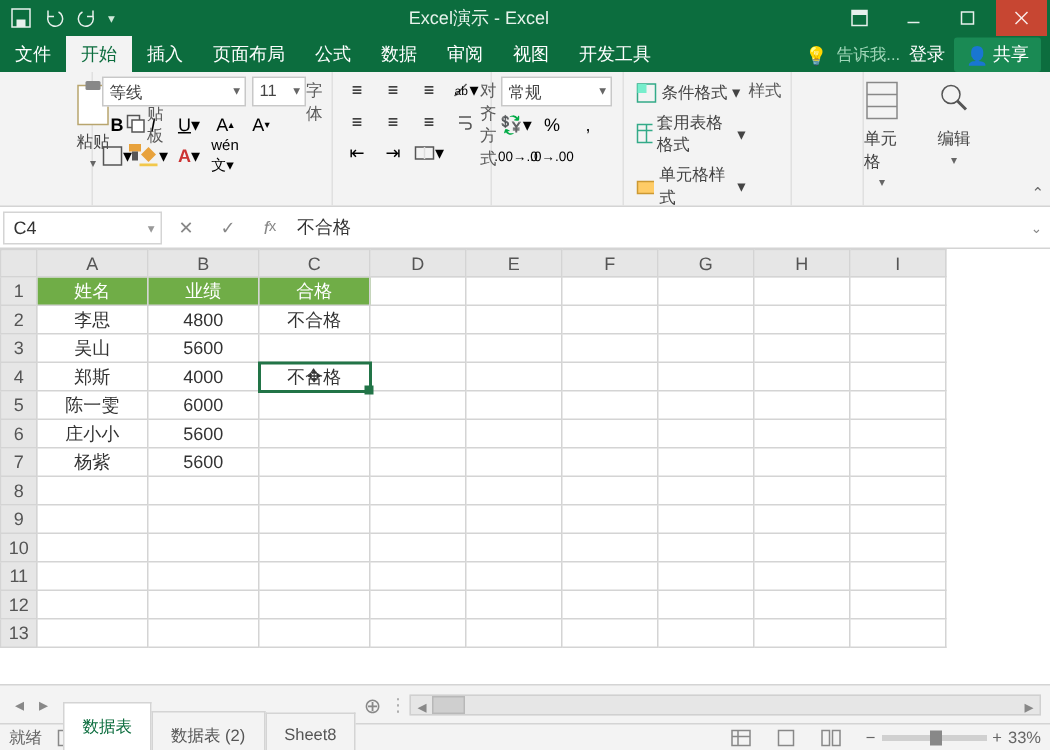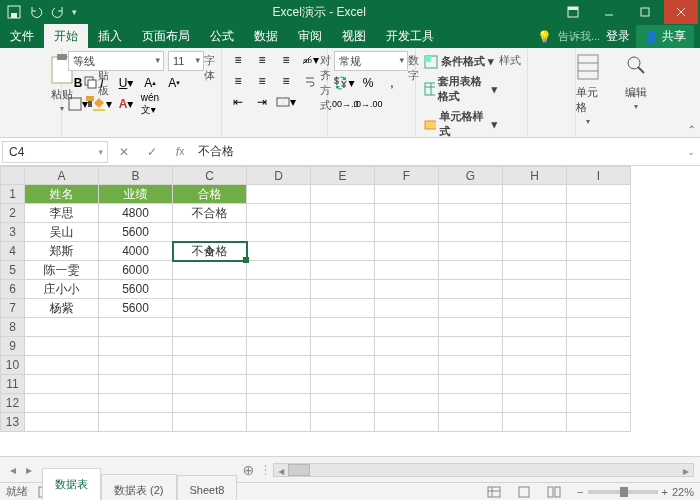--- a/index.html
+++ b/index.html
@@ -26,21 +26,21 @@
 .group { border-right: 1px solid #e0e0e0; padding: 3px 6px 0; display: flex; flex-direction: row; }
 .group .body { flex: 1; display: flex; gap: 4px; align-items: flex-start; }
 .group .lbl { text-align: center; font-size: 11px; color: #5a5a5a; padding: 2px 0; position: relative; }
 .btncol { display: flex; flex-direction: column; gap: 3px; }
 .row { display: flex; gap: 4px; align-items: center; }
 .ico { width: 16px; height: 16px; display: inline-flex; align-items: center; justify-content: center; }
 .bigbtn { display: flex; flex-direction: column; align-items: center; gap: 2px; padding: 2px; font-size: 11px; color: #444; cursor: pointer; margin-left: 40px; }
 .sel { border: 1px solid #c8c8c8; background: #fff; height: 20px; display: flex; align-items: center; padding: 0 14px 0 4px; font-size: 11px; color: #444; position: relative; }
 .sel::after { content: "▾"; position: absolute; right: 3px; top: 3px; font-size: 9px; color: #666; }
 .icobtn { width: 20px; height: 18px; display: inline-flex; align-items: center; justify-content: center; cursor: pointer; }
-.txtbtn { font-size: 11px; color: #444; display: flex; align-items: center; gap: 3px; padding: 1px 2px; cursor: pointer; font-weight: bold; }
+.txtbtn { font-size: 11px; color: #444; display: flex; align-items: center; gap: 3px; padding: 1px 2px; cursor: pointer; }
 .collapse { position: absolute; right: 4px; bottom: 2px; color: #666; font-size: 10px; cursor: pointer; }
 
 .fbar { height: 28px; border-bottom: 1px solid #d4d4d4; display: flex; align-items: center; }
 .namebox { width: 106px; height: 22px; border: 1px solid #d4d4d4; margin: 0 2px; padding: 0 6px; display: flex; align-items: center; font-size: 12px; color: #333; position: relative; text-align: right; }
 .namebox::after { content: "▾"; position: absolute; right: 4px; font-size: 9px; color: #999; }
 .fxbtn { width: 28px; height: 22px; display: flex; align-items: center; justify-content: center; color: #888; }
 .fxinput { flex: 1; border: none; outline: none; height: 22px; padding: 0 4px; font-size: 12px; color: #333; }
 .fxexpand { width: 18px; color: #888; text-align: center; font-size: 9px; }
 
 .gridwrap { height: 290px; display: flex; flex-direction: column; overflow: hidden; }
@@ -256,21 +256,20 @@
       <div class="row">
         <span class="icobtn">💱▾</span>
         <span class="icobtn">%</span>
         <span class="icobtn">,</span>
       </div>
       <div class="row">
         <span class="icobtn" style="font-size:9px">.00→.0</span>
         <span class="icobtn" style="font-size:9px">.0→.00</span>
       </div>
     </div>
-    <div class="lbl">数字</div>
   </div>
 
   <div class="group" style="width:112px">
     <div class="body" style="flex-direction:column;gap:3px;padding-top:2px">
       <div class="txtbtn"><svg width="14" height="14">
             <rect x="1" y="1" width="12" height="12" fill="none" stroke="#3a8"></rect>
             <rect x="1" y="1" width="6" height="6" fill="#7ec"></rect>
           </svg><span>条件格式</span>▾</div>
       <div class="txtbtn"><svg width="14" height="14">
             <rect x="1" y="1" width="12" height="12" fill="none" stroke="#3a8"></rect>
@@ -546,15 +545,15 @@
   <span class="viewbtn">
       <svg width="14" height="12">
         <rect x="1" y="1" width="5" height="10" fill="none" stroke="#888"></rect>
         <rect x="8" y="1" width="5" height="10" fill="none" stroke="#888"></rect>
       </svg>
     </span>
   <div class="zoom">
     <span>−</span>
     <div class="track"></div>
     <span>+</span>
-    <span>22%</span>
+    <span>33%</span>
   </div>
 </div>
 
 </body></html>

